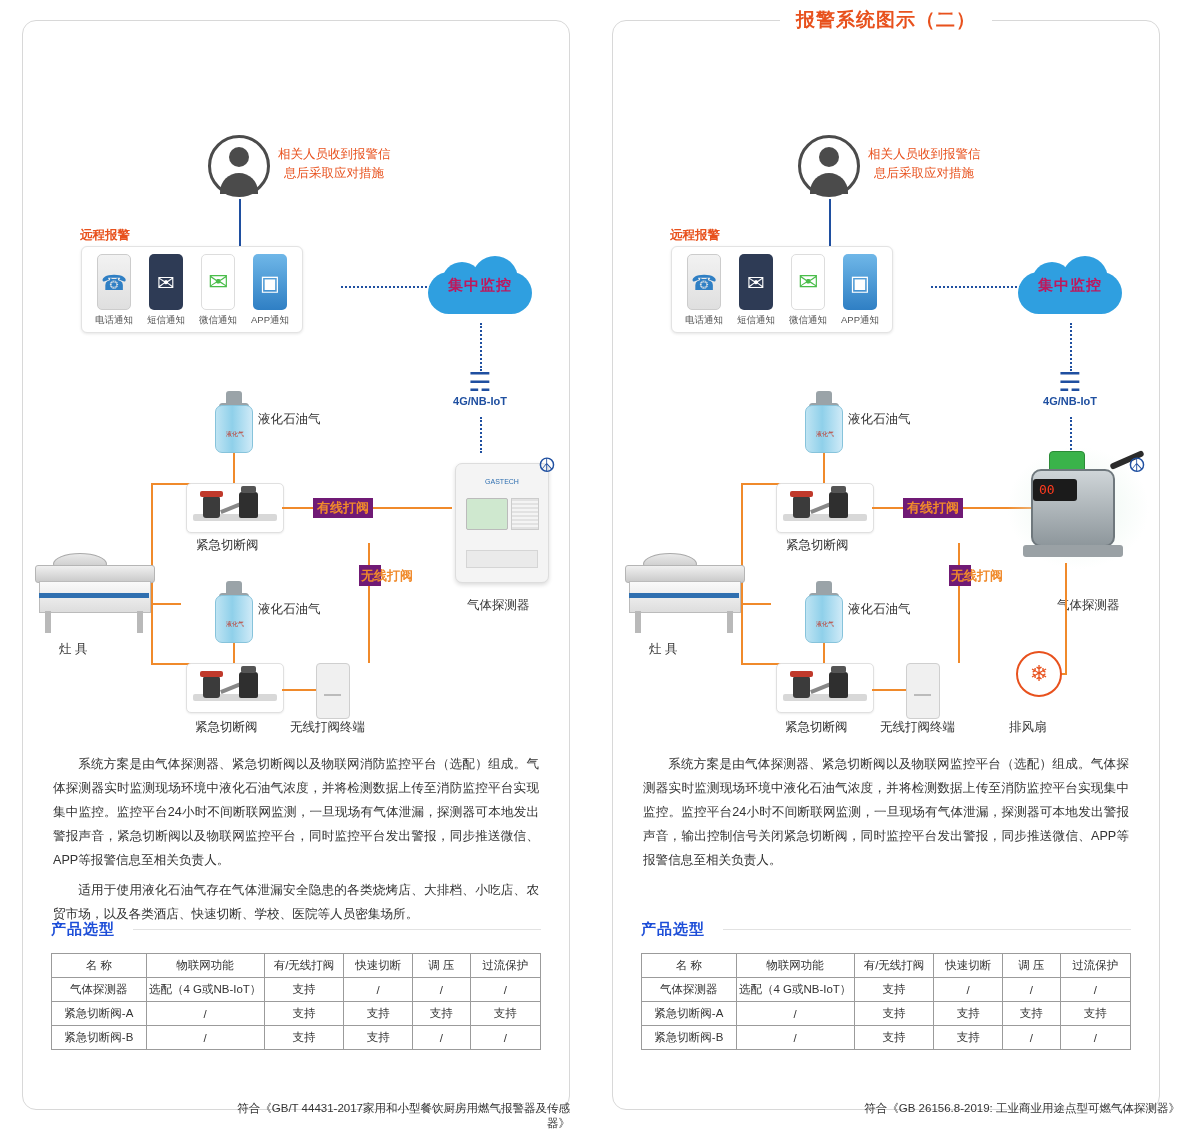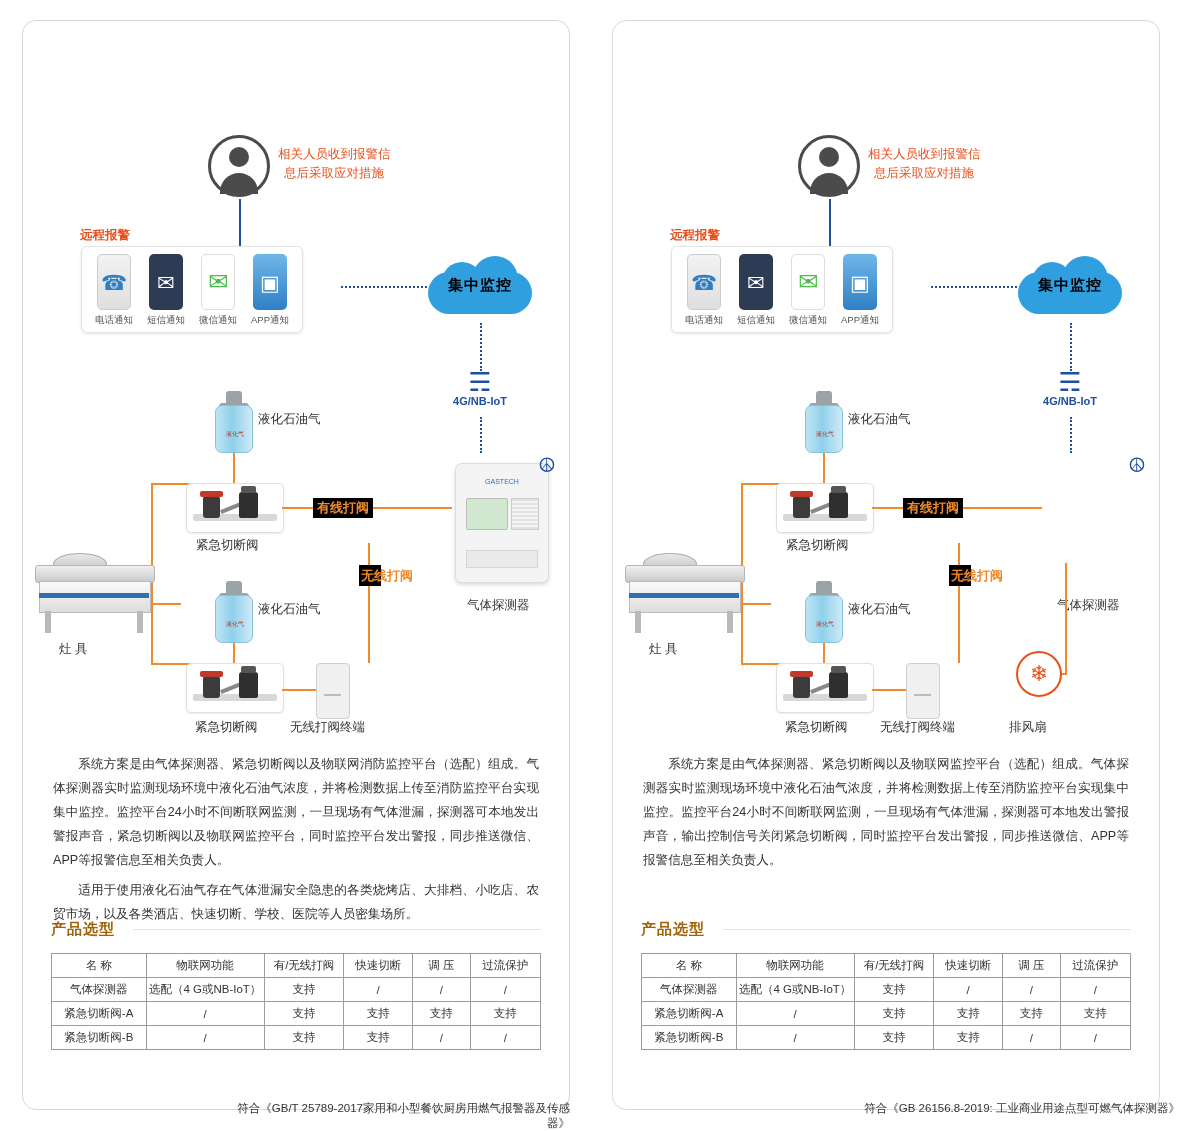--- a/index.html
+++ b/index.html
@@ -72,21 +72,21 @@
     position:absolute;width:104px;height:62px;
   }
   .cloud .c-body{
     position:absolute;left:0;bottom:4px;width:104px;height:42px;
     background:#2f9fe0;border-radius:21px;
   }
   .cloud .c-b1{position:absolute;left:14px;top:6px;width:40px;height:40px;background:#2f9fe0;border-radius:50%;}
   .cloud .c-b2{position:absolute;left:44px;top:0px;width:46px;height:46px;background:#2f9fe0;border-radius:50%;}
   .cloud .c-txt{
     position:absolute;left:0;top:20px;width:104px;text-align:center;
-    color:#000000;font-size:15px;font-weight:bold;letter-spacing:1px;
+    color:#be185d;font-size:15px;font-weight:bold;letter-spacing:1px;
   }
 
   .iot{
     position:absolute;text-align:center;width:70px;
   }
   .iot .tower{font-size:26px;color:#1f4fa0;line-height:22px;}
   .iot .iot-lbl{font-size:11px;color:#1f4fa0;font-weight:bold;margin-top:2px;}
 
   .tank{position:absolute;width:38px;height:62px;}
   .tank .t-body{
@@ -153,37 +153,37 @@
 
   .pipe{position:absolute;background:#f08a2b;}
   .ph-line{height:2px;}
   .pv-line{width:2px;}
   .bline{position:absolute;background:#1f4fa0;}
   .bv{width:2px;}
   .dotline{position:absolute;border-top:2px dotted #1f4fa0;}
   .dotvert{position:absolute;border-left:2px dotted #1f4fa0;}
 
   .tag{
-    position:absolute;color:#f08a2b;font-size:13px;font-weight:bold;background:#000000;
+    position:absolute;color:#f08a2b;font-size:13px;font-weight:bold;background:#701a75;
     padding:1px 4px;white-space:nowrap;
   }
   .tag.vert{
     width:18px;line-height:15px;text-align:center;padding:3px 2px;
   }
 
   
   .desc{
     position:absolute;left:30px;width:486px;font-size:12.6px;color:#333;line-height:24px;
     text-align:justify;
   }
   .desc p{margin:0 0 6px 0;text-indent:2em;}
 
   
   .sel-head{
-    position:absolute;left:28px;font-size:15px;color:#a16207;font-weight:bold;letter-spacing:1px;
+    position:absolute;left:28px;font-size:15px;color:#1d4ed8;font-weight:bold;letter-spacing:1px;
   }
   .sel-rule{position:absolute;height:1px;background:#e2e2e2;}
   table{
     position:absolute;border-collapse:collapse;font-size:11.5px;color:#333;
   }
   th,td{border:1px solid #9b9b9b;text-align:center;padding:4px 2px;font-weight:normal;}
   th{background:#fff;font-weight:normal;}
   .footnote{
     position:absolute;font-size:11.5px;color:#333;right:26px;
   }
@@ -365,23 +365,24 @@
         <td>/</td>
         <td>支持</td>
         <td>支持</td>
         <td>/</td>
         <td>/</td>
       </tr>
     </tbody>
       </table>
   </div>
 
-  <div class="footnote" style="left:230px;top:1101px;width:340px;text-align:right;">符合《GB/T 25789-2017家用和小型餐饮厨房用燃气报警器及传感器》</div>
+  <div class="footnote" style="left:230px;top:1101px;width:340px;text-align:right;">符合《GB/T 44431-2017家用和小型餐饮厨房用燃气报警器及传感器》</div>
 
   <div class="panel right">
+    <div class="panel-title">报警系统图示（二）</div>
 
     <div class="diagram">
 
       <div class="person" style="left:185px;top:92px;">
         <div class="head"></div>
         <div class="body"></div>
       </div>
       <div class="person-text" style="left:255px;top:102px;">相关人员收到报警信</div>
       <div class="person-text" style="left:261px;top:121px;">息后采取应对措施</div>
 
@@ -450,20 +451,29 @@
         <div class="v-pipe"></div>
         <div class="v-a"></div>
         <div class="v-h"></div>
         <div class="v-b"></div>
       </div>
       <div class="lbl" style="left:173px;top:494px;">紧急切断阀</div>
 
       <div class="pipe ph-line" style="left:259px;top:464px;width:170px;"></div>
       <div class="tag" style="left:290px;top:455px;">有线打阀</div>
 
+      <div class="detector2" style="left:400px;top:410px;">
+        <div class="dd-glow"></div>
+        <div class="dd-ant"></div>
+        <div class="dd-cap"></div>
+        <div class="dd-box"></div>
+        <div class="dd-disp"></div>
+        <div class="dd-num">00</div>
+        <div class="dd-base"></div>
+      </div>
       <div class="wifi" style="left:515px;top:410px;">☮</div>
       <div class="lbl" style="left:444px;top:554px;">气体探测器</div>
 
       <div class="pipe pv-line" style="left:345px;top:500px;height:120px;"></div>
       <div class="tag vert" style="left:336px;top:522px;">无线打阀</div>
 
       <div class="stove" style="left:12px;top:510px;">
         <div class="s-pot"></div>
         <div class="s-top"></div>
         <div class="s-body"></div>

